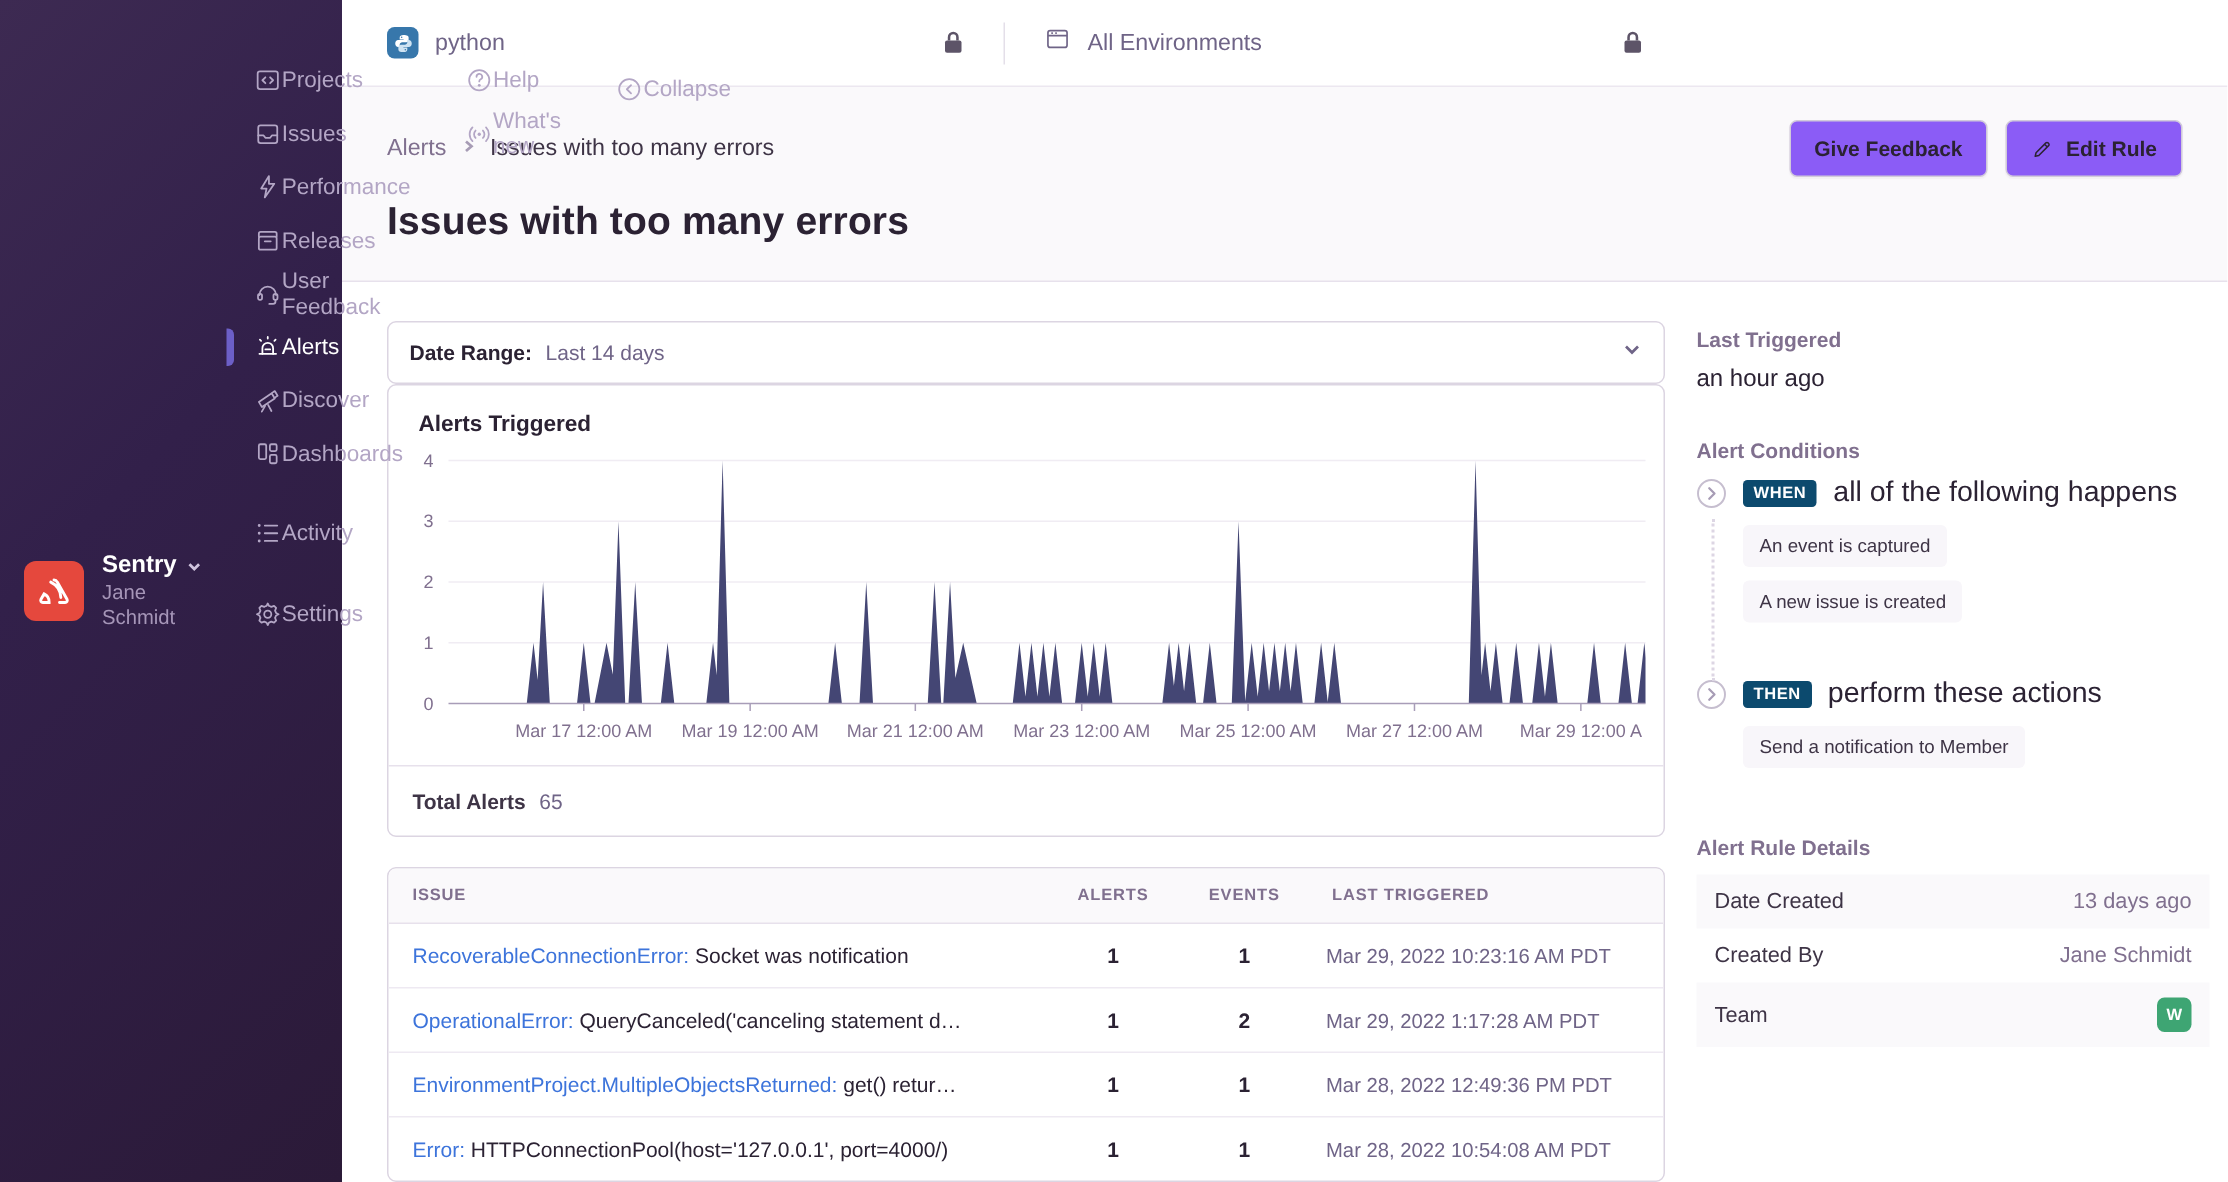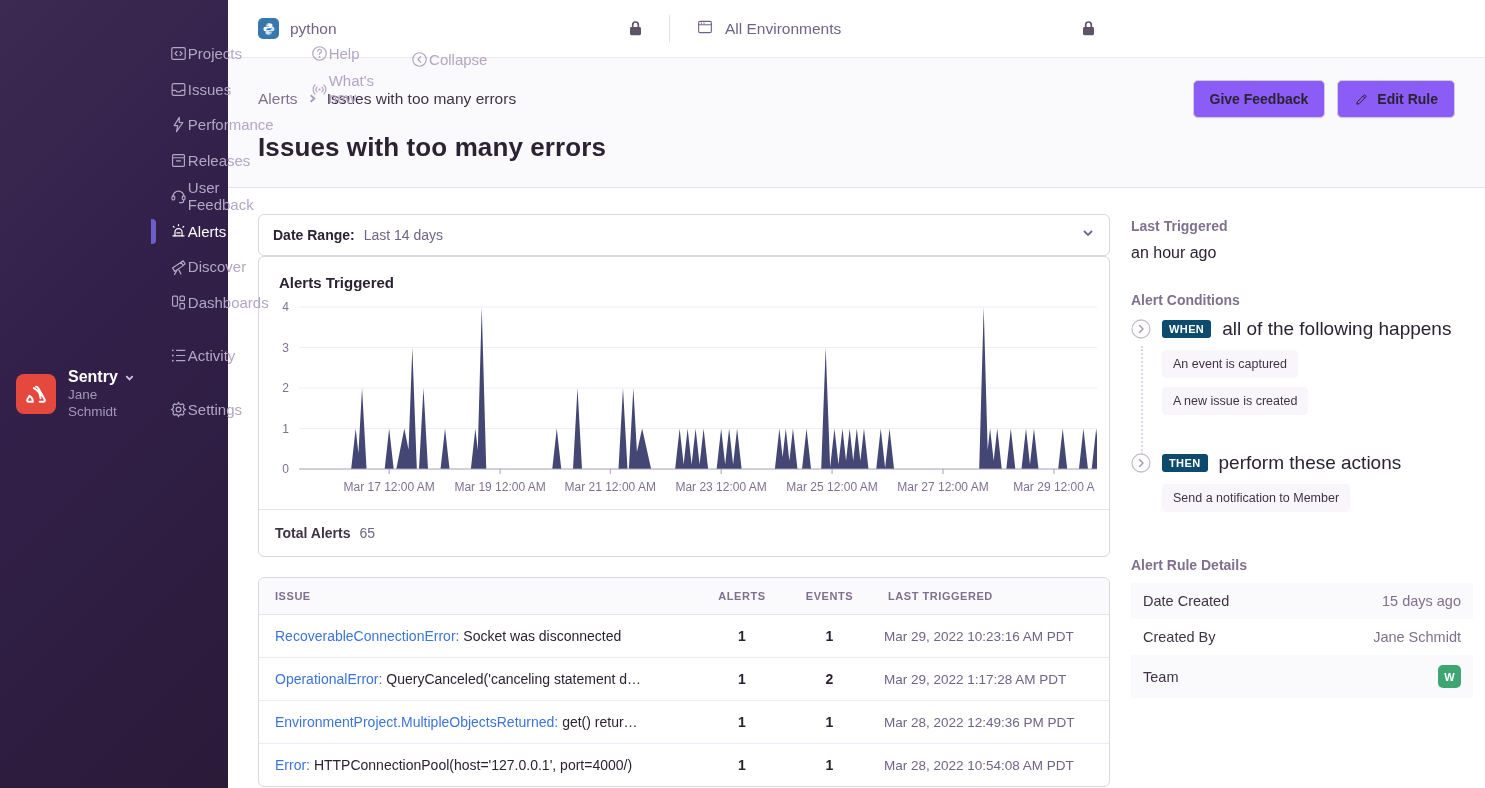--- a/index.html
+++ b/index.html
@@ -392,21 +392,21 @@
 
         <div class="card table-card">
           <div class="t-head">
             <div>ISSUE</div>
             <div style="text-align:center">ALERTS</div>
             <div style="text-align:center">EVENTS</div>
             <div>LAST TRIGGERED</div>
           </div>
           <div id="table-body">
               <div class="t-row">
-                <div class="t-cell-issue"><span class="issue-link">RecoverableConnectionError:</span><span> Socket was disconnected</span></div>
+                <div class="t-cell-issue"><span class="issue-link">RecoverableConnectionError:</span><span> Socket was notification</span></div>
                 <div class="t-cell-num">1</div>
                 <div class="t-cell-num">1</div>
                 <div class="t-cell-time">Mar 29, 2022 10:23:16 AM PDT</div>
               </div>
               <div class="t-row">
                 <div class="t-cell-issue"><span class="issue-link">OperationalError:</span><span> QueryCanceled('canceling statement d…</span></div>
                 <div class="t-cell-num">1</div>
                 <div class="t-cell-num">2</div>
                 <div class="t-cell-time">Mar 29, 2022 1:17:28 AM PDT</div>
               </div>
@@ -459,21 +459,21 @@
         </div>
         <div class="chips" id="then-chips">
             <div class="chip">Send a notification to Member</div>
           </div>
 
         <div class="rule-details">
           <div class="side-h">Alert Rule Details</div>
           <div id="detail-rows">
               <div class="detail-row">
                 <span class="detail-label">Date Created</span>
-                <span class="detail-value">15 days ago</span>
+                <span class="detail-value">13 days ago</span>
               </div>
               <div class="detail-row">
                 <span class="detail-label">Created By</span>
                 <span class="detail-value">Jane Schmidt</span>
               </div>
               <div class="detail-row">
                 <span class="detail-label">Team</span>
                 <span class="team-badge" style="background: rgb(62, 165, 115);">W</span>
               </div>
             </div>

